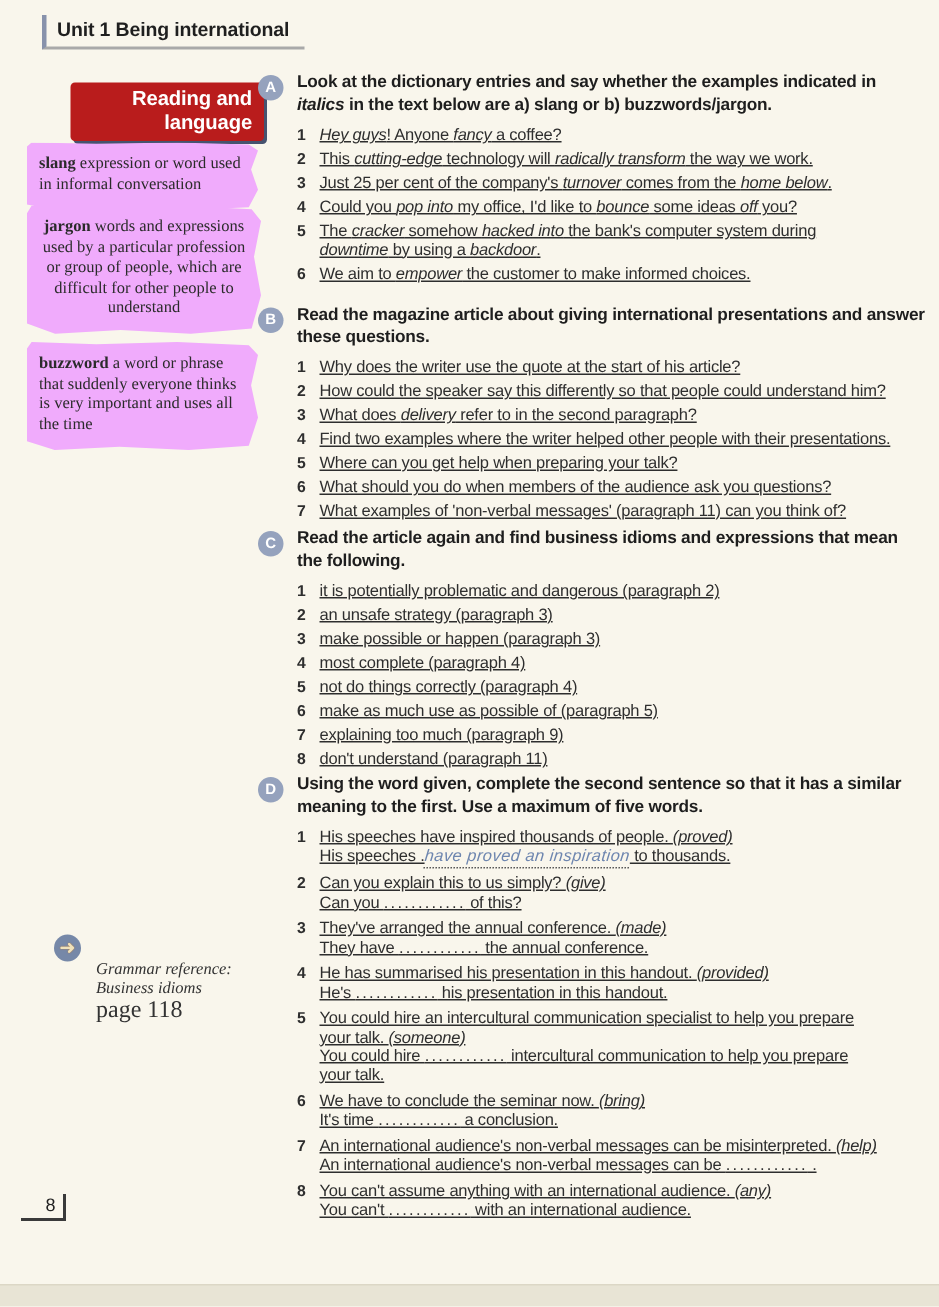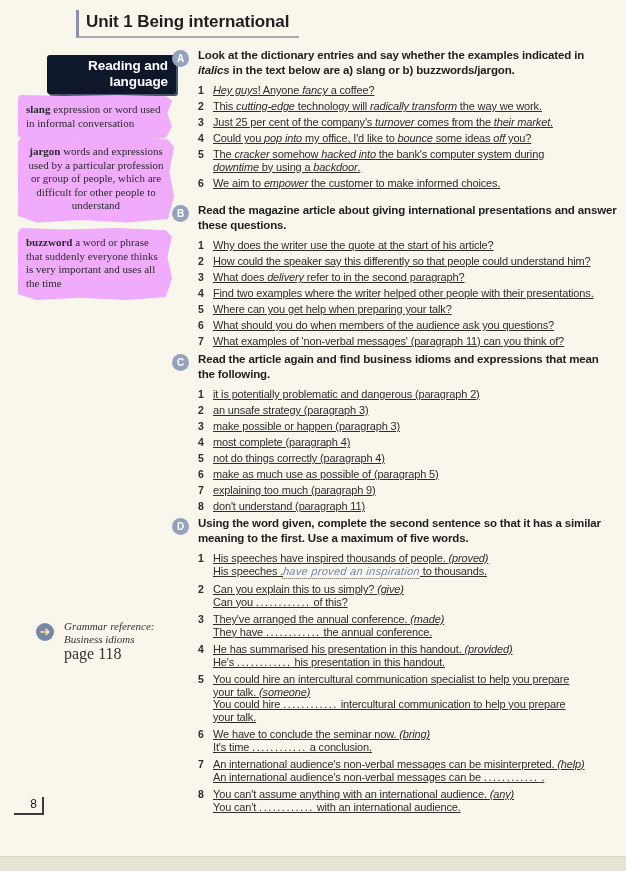--- a/index.html
+++ b/index.html
@@ -8,28 +8,27 @@
     background:#f9f6ec;
     font-family:"Liberation Sans", sans-serif;
     color:#2e2e2e;
   }
   
   .unit-header{
     position:absolute;left:28px;top:10px;
     border-left:3px solid #8892ab;
     border-bottom:2px solid #a9a9a9;
     padding:2px 10px 4px 7px;
-    font-weight:bold;font-size:17px;letter-spacing:-0.1px;color:#1f1f1f;
+    font-weight:bold;font-size:13px;letter-spacing:-0.1px;color:#1f1f1f;
     white-space:nowrap;
-    margin-left:48px;
   }
   
   .badge{
     position:absolute;left:47px;top:55px;width:121px;
-    background:#0f172a;color:#ffffff;
+    background:#b91c1c;color:#ffffff;
     text-align:right;padding:3px 8px 4px 0;
     font-weight:bold;font-size:13.5px;line-height:16px;letter-spacing:-0.1px;
     border-radius:3px;
     box-shadow:2px 2px 0 #46536f;
   }
   
   .note{
     position:absolute;left:18px;width:138px;
     background:#f0abfc;
     padding:8px 8px 10px 8px;
@@ -43,21 +42,21 @@
   .note-jargon{top:137px;width:140px;text-align:center;}
   .note-buzzword{top:228px;}
   
   .gram-ref{position:absolute;left:36px;top:620px;}
   .gram-icon{
     position:absolute;left:0;top:3px;width:18px;height:18px;border-radius:50%;
     background:#7688a8;display:flex;align-items:center;justify-content:center;
     color:#f0e2bb;font-size:13px;line-height:18px;
     text-shadow:0 0 1px #c87f2a;
   }
-  .gram-text{margin-left:28px;font-family:"Liberation Serif", serif;font-size:11px;line-height:13px;color:#333;}
+  .gram-text{margin-left:28px;font-family:"Liberation Serif", serif;font-size:11px;line-height:13px;color:#333;margin-top:20px;}
   .gram-text .it{font-style:italic;}
   .gram-text .pg{font-size:16px;margin-top:1px;}
   
   .page-num-box{
     position:absolute;left:14px;top:794px;width:30px;
     border-bottom:2px solid #3a3a3a;text-align:right;
   }
   .page-num-box span{
     display:inline-block;border-right:2px solid #3a3a3a;
     padding:0 5px 2px 0;font-size:12px;color:#222;
@@ -136,21 +135,21 @@
         </div>
         <div class="item">
           <span class="num">2</span>
           <div class="lines">
             <div class="line"><span>This </span><span class="st-i">cutting-edge</span><span> technology will </span><span class="st-i">radically transform</span><span> the way we work.</span></div>
           </div>
         </div>
         <div class="item">
           <span class="num">3</span>
           <div class="lines">
-            <div class="line"><span>Just 25 per cent of the company's </span><span class="st-i">turnover</span><span> comes from the </span><span class="st-i">their market</span><span>.</span></div>
+            <div class="line"><span>Just 25 per cent of the company's </span><span class="st-i">turnover</span><span> comes from the </span><span class="st-i">home below</span><span>.</span></div>
           </div>
         </div>
         <div class="item">
           <span class="num">4</span>
           <div class="lines">
             <div class="line"><span>Could you </span><span class="st-i">pop into</span><span> my office, I'd like to </span><span class="st-i">bounce</span><span> some ideas </span><span class="st-i">off</span><span> you?</span></div>
           </div>
         </div>
         <div class="item">
           <span class="num">5</span>

